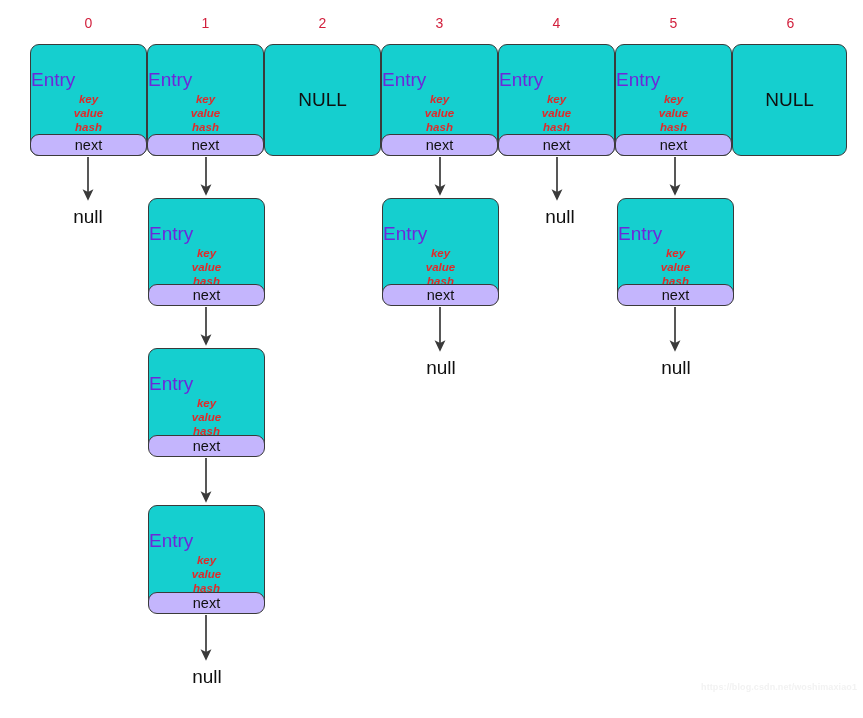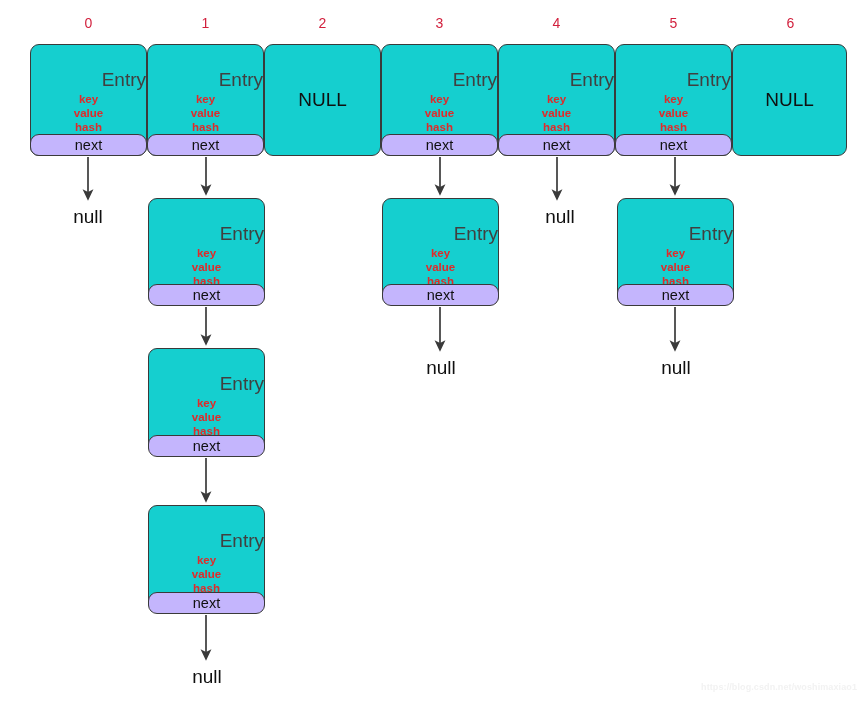--- a/index.html
+++ b/index.html
@@ -43,37 +43,37 @@
   .node.null-cell {
     display: flex;
     align-items: center;
     justify-content: center;
   }
   .node-title {
     position: absolute;
     left: 0;
     right: 0;
     top: 24px;
-    text-align: right;
+    text-align: left;
     font-size: 19px;
-    color: #404040;
+    color: #6d28d9;
     line-height: 22px;
   }
   .node-fields {
     position: absolute;
     left: 0;
     right: 0;
     top: 47px;
     text-align: center;
     font-size: 11.5px;
     color: #e02a2a;
     line-height: 14px;
     font-weight: 700;
   }
-  .node-fields span { display: block; }
+  .node-fields span { display: block; font-style: italic; }
   .null-text {
     font-size: 19px;
     color: #101010;
     line-height: 22px;
   }
 
   
   .next-slot {
     position: absolute;
     box-sizing: border-box;

